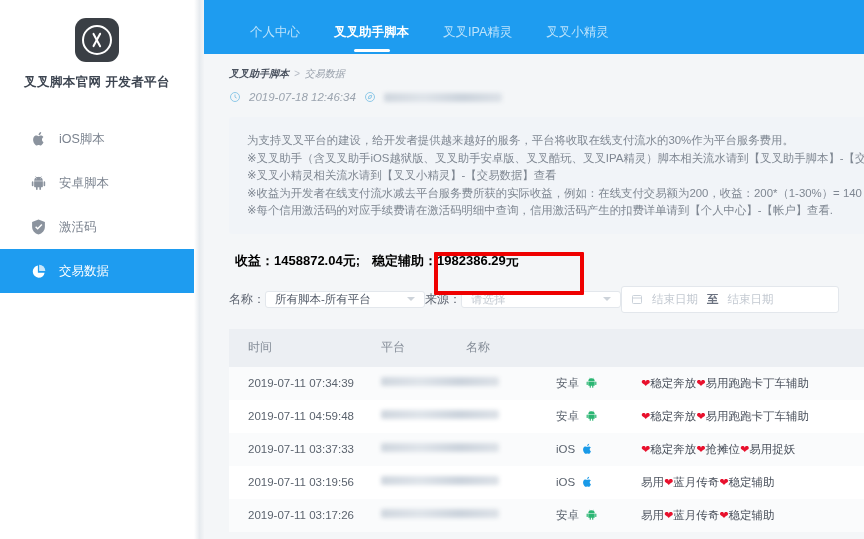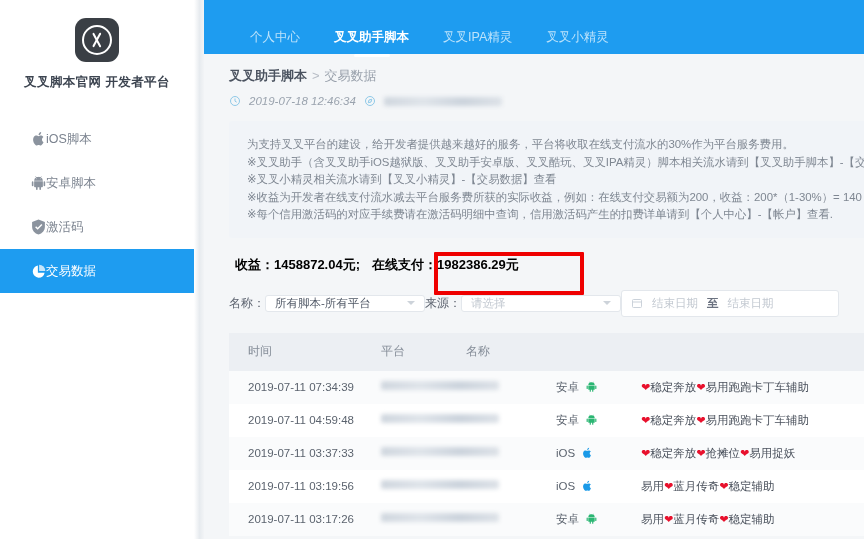--- a/index.html
+++ b/index.html
@@ -36,50 +36,50 @@
   .logo-x:before { transform: translateX(-50%) rotate(28deg); }
   .logo-x:after  { transform: translateX(-50%) rotate(-28deg); }
   .brand-title {
     margin-top: 12px; text-align: center;
     font-size: 12.5px; font-weight: bold; color: #3c4450;
     letter-spacing: .4px;
   }
   .nav { margin-top: 26px; }
   .nav-item {
     height: 44px; display: flex; align-items: center;
-    padding-left: 31px; 
+    padding-left: 31px; gap: 13px;
     font-size: 12.5px; color: #7b838f; cursor: pointer;
   }
   .nav-item.active { background: #1e9cf0; color: #ffffff; }
   .nav-ico { width: 15px; height: 16px; flex: 0 0 15px; display:flex; align-items:center; justify-content:center; }
   .nav-ico svg { display: block; }
   .nav-item .nav-ico svg { fill: #8b939e; }
   .nav-item.active .nav-ico svg { fill: #ffffff; }
 
   
   .gutter { width: 10px; flex: 0 0 10px; height: 539px;
     background: linear-gradient(to right,#ffffff 0%, #e7ebef 55%, #f2f4f6 100%); }
 
   
   .main { flex: 1 1 auto; height: 539px; position: relative; background: #f4f6f8; overflow: hidden; }
 
   .topbar { height: 54px; background: #1e9cf0; display: flex; align-items: flex-start; padding-left: 29px; }
-  .tabs { display: flex; align-items: flex-end; height: 64px; }
+  .tabs { display: flex; align-items: center; height: 64px; }
   .tab {
     position: relative; height: 54px; display: flex; align-items: center;
     padding: 0 17px; font-size: 12.5px; color: #bde3fb; cursor: pointer; white-space: nowrap;
   }
   .tab.active { color: #ffffff; font-weight: bold; }
   .tab.active:after {
     content: ""; position: absolute; bottom: 7px; left: 50%; transform: translateX(-50%);
     width: 36px; height: 3px; background: #ffffff; border-radius: 2px;
   }
 
   .crumbbar { padding: 13px 0 0 25px; }
-  .crumb { font-size: 13px; color: #98a0ab; }
+  .crumb { font-size: 10px; color: #98a0ab; font-style: italic; }
   .crumb b { color: #4b5360; font-weight: bold; }
   .crumb .sep { margin: 0 5px; color: #b6bcc5; }
   .metaline { margin-top: 10px; display: flex; align-items: center; gap: 8px; font-size: 11.5px; color: #9aa3ae; font-style: italic; }
   .meta-ico { width: 12px; height: 12px; }
   .meta-ico svg { display: block; }
   .blurred {
     color: transparent; background: linear-gradient(90deg,#cfd6de,#dfe4ea,#cbd3dc,#dde2e8);
     border-radius: 2px; filter: blur(2.2px); user-select: none; height: 9px; display:inline-block;
   }
 
@@ -246,21 +246,21 @@
     <div class="notice">
       <p>为支持叉叉平台的建设，给开发者提供越来越好的服务，平台将收取在线支付流水的30%作为平台服务费用。</p>
       <p>※叉叉助手（含叉叉助手iOS越狱版、叉叉助手安卓版、叉叉酷玩、叉叉IPA精灵）脚本相关流水请到【叉叉助手脚本】-【交易数据】查看</p>
       <p>※叉叉小精灵相关流水请到【叉叉小精灵】-【交易数据】查看</p>
       <p>※收益为开发者在线支付流水减去平台服务费所获的实际收益，例如：在线支付交易额为200，收益：200*（1-30%）= 140</p>
       <p>※每个信用激活码的对应手续费请在激活码明细中查询，信用激活码产生的扣费详单请到【个人中心】-【帐户】查看.</p>
     </div>
 
     <div class="summary">
       <span class="s1"><span>收益：</span><span>1458872.04元;</span></span>
-      <span><span>在线支付：</span><span>1982386.29元</span></span>
+      <span><span>稳定辅助：</span><span>1982386.29元</span></span>
     </div>
 
     <div class="filters">
       <span class="flabel">名称：</span>
       <div class="select">
         <span class="val">所有脚本-所有平台</span>
         <span class="caret"></span>
       </div>
       <span class="flabel">来源：</span>
       <div class="select placeholder">

